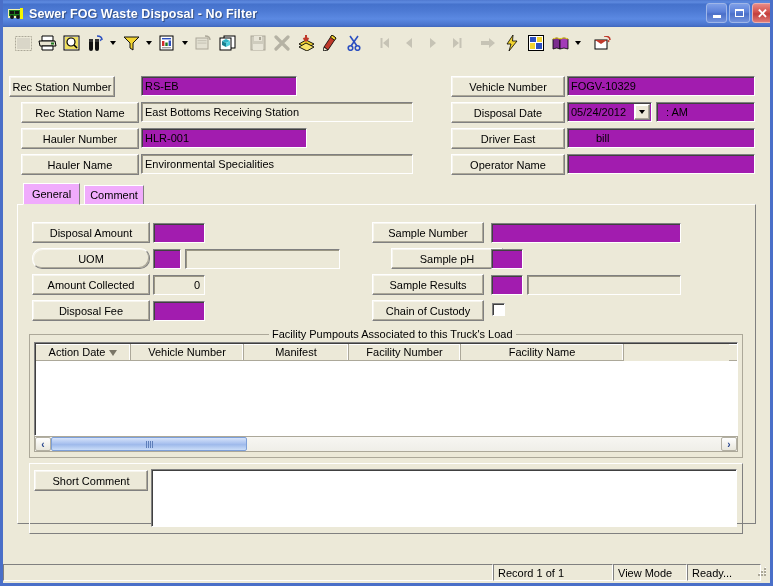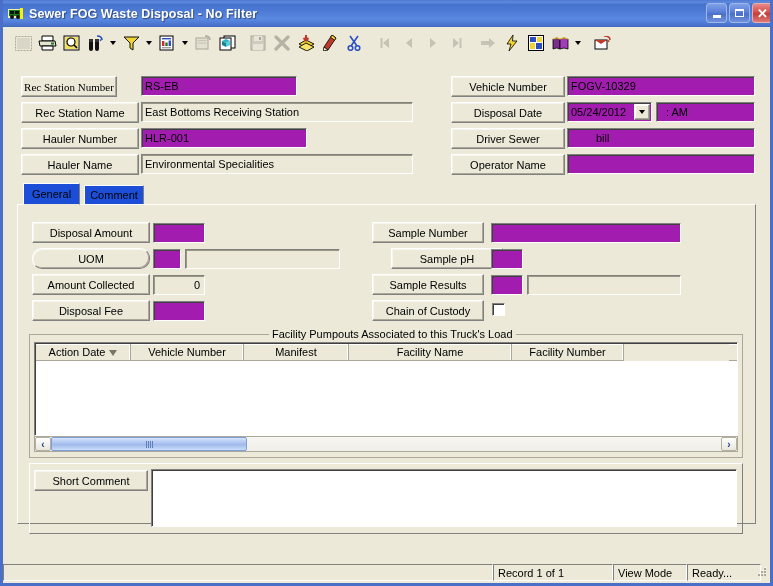--- a/index.html
+++ b/index.html
@@ -148,21 +148,21 @@
   }
   .inp.num { justify-content: flex-end; padding-right: 4px; }
 
   
   .tabstrip {
     position: absolute; left: 14px; top: 124px;
     width: 739px; height: 22px;
   }
   .tab {
     position: absolute; top: 2px; height: 20px;
-    background: #1d4ed8;
+    background: #f0abfc;
     border: 1px solid;
     border-color: #ffffff #808080 #ece9d8 #ffffff;
     box-sizing: border-box;
     display: flex; align-items: center; justify-content: center;
     font-size: 11px; color: #000;
     padding: 0 11px;
   }
   .tab.active {
     top: 0; height: 22px;
     border-bottom-color: #ece9d8;
@@ -554,41 +554,41 @@
         <rect x="1" y="4" width="12" height="9" fill="#fff" stroke="#000"></rect>
         <path d="M1 4 h12 l-6 4 z" fill="#c0392b"></path>
         <path d="M10 0 q6 0 6 4" fill="none" stroke="#c0392b" stroke-width="1.6"></path>
         <path d="M16 5 l-2.2 -1.2 l0 2.8 z" fill="#c0392b"></path>
       </svg>
     </div>
   </div>
 
   <div class="client">
 
-    <div class="fld-label" style="left:18px; top:17px; width:96px;font-family:Liberation Serif, serif;">Rec Station Number</div>
+    <div class="fld-label" style="left:6px; top:17px; width:106px;">Rec Station Number</div>
     <div class="inp" style="left:138px; top:17px; width:156px;">RS-EB</div>
 
     <div class="fld-label" style="left:18px; top:43px; width:118px;">Rec Station Name</div>
     <div class="inp ro" style="left:138px; top:43px; width:272px;">East Bottoms Receiving Station</div>
 
     <div class="fld-label" style="left:18px; top:69px; width:118px;">Hauler Number</div>
     <div class="inp" style="left:138px; top:69px; width:166px;">HLR-001</div>
 
     <div class="fld-label" style="left:18px; top:95px; width:118px;">Hauler Name</div>
     <div class="inp ro" style="left:138px; top:95px; width:272px;">Environmental Specialities</div>
 
     <div class="fld-label" style="left:448px; top:17px; width:114px;">Vehicle Number</div>
     <div class="inp" style="left:564px; top:17px; width:188px;">FOGV-10329</div>
 
     <div class="fld-label" style="left:448px; top:43px; width:114px;">Disposal Date</div>
     <div class="inp" style="left:564px; top:43px; width:85px;">05/24/2012</div>
     <div class="combo-btn" style="left:631px; top:45px;"></div>
     <div class="inp" style="left:653px; top:43px; width:99px; padding-left:9px;">:   AM</div>
 
-    <div class="fld-label" style="left:448px; top:69px; width:114px;">Driver Sewer</div>
+    <div class="fld-label" style="left:448px; top:69px; width:114px;">Driver East</div>
     <div class="inp" style="left:564px; top:69px; width:188px;padding-left:28px;">bill</div>
 
     <div class="fld-label" style="left:448px; top:95px; width:114px;">Operator Name</div>
     <div class="inp" style="left:564px; top:95px; width:188px;"></div>
 
     <div class="tabstrip">
       <div class="tab active" style="left:6px; width:57px;">General</div>
       <div class="tab" style="left:67px; width:60px;">Comment</div>
     </div>
     <div class="tabpage"></div>
@@ -630,25 +630,25 @@
         <div class="gh-cell" style="width:95px;">
           <span>Action Date</span>
           <span class="sort-tri"></span>
         </div>
         <div class="gh-cell" style="width:113px;">
           <span>Vehicle Number</span>
         </div>
         <div class="gh-cell" style="width:105px;">
           <span>Manifest</span>
         </div>
+        <div class="gh-cell" style="width:112px;">
+          <span>Facility Number</span>
+        </div>
         <div class="gh-cell" style="width:163px;">
           <span>Facility Name</span>
-        </div>
-        <div class="gh-cell" style="width:112px;">
-          <span>Facility Number</span>
         </div>
         <div class="gh-cell" style="width:105px;margin-top:28px;">
           <span>Address</span>
         </div>
         <div class="gh-cell" style="width:30px;">
           
         </div>
       </div>
       <div class="grid-body" style="width:702px; height:75px;"></div>
     </div>

